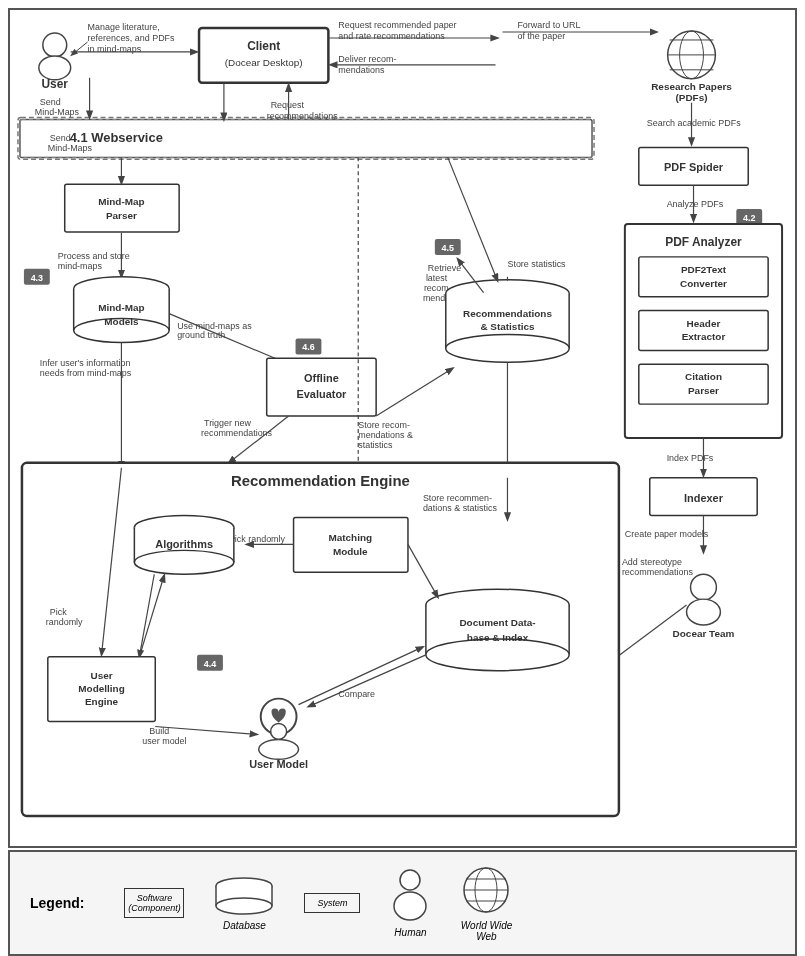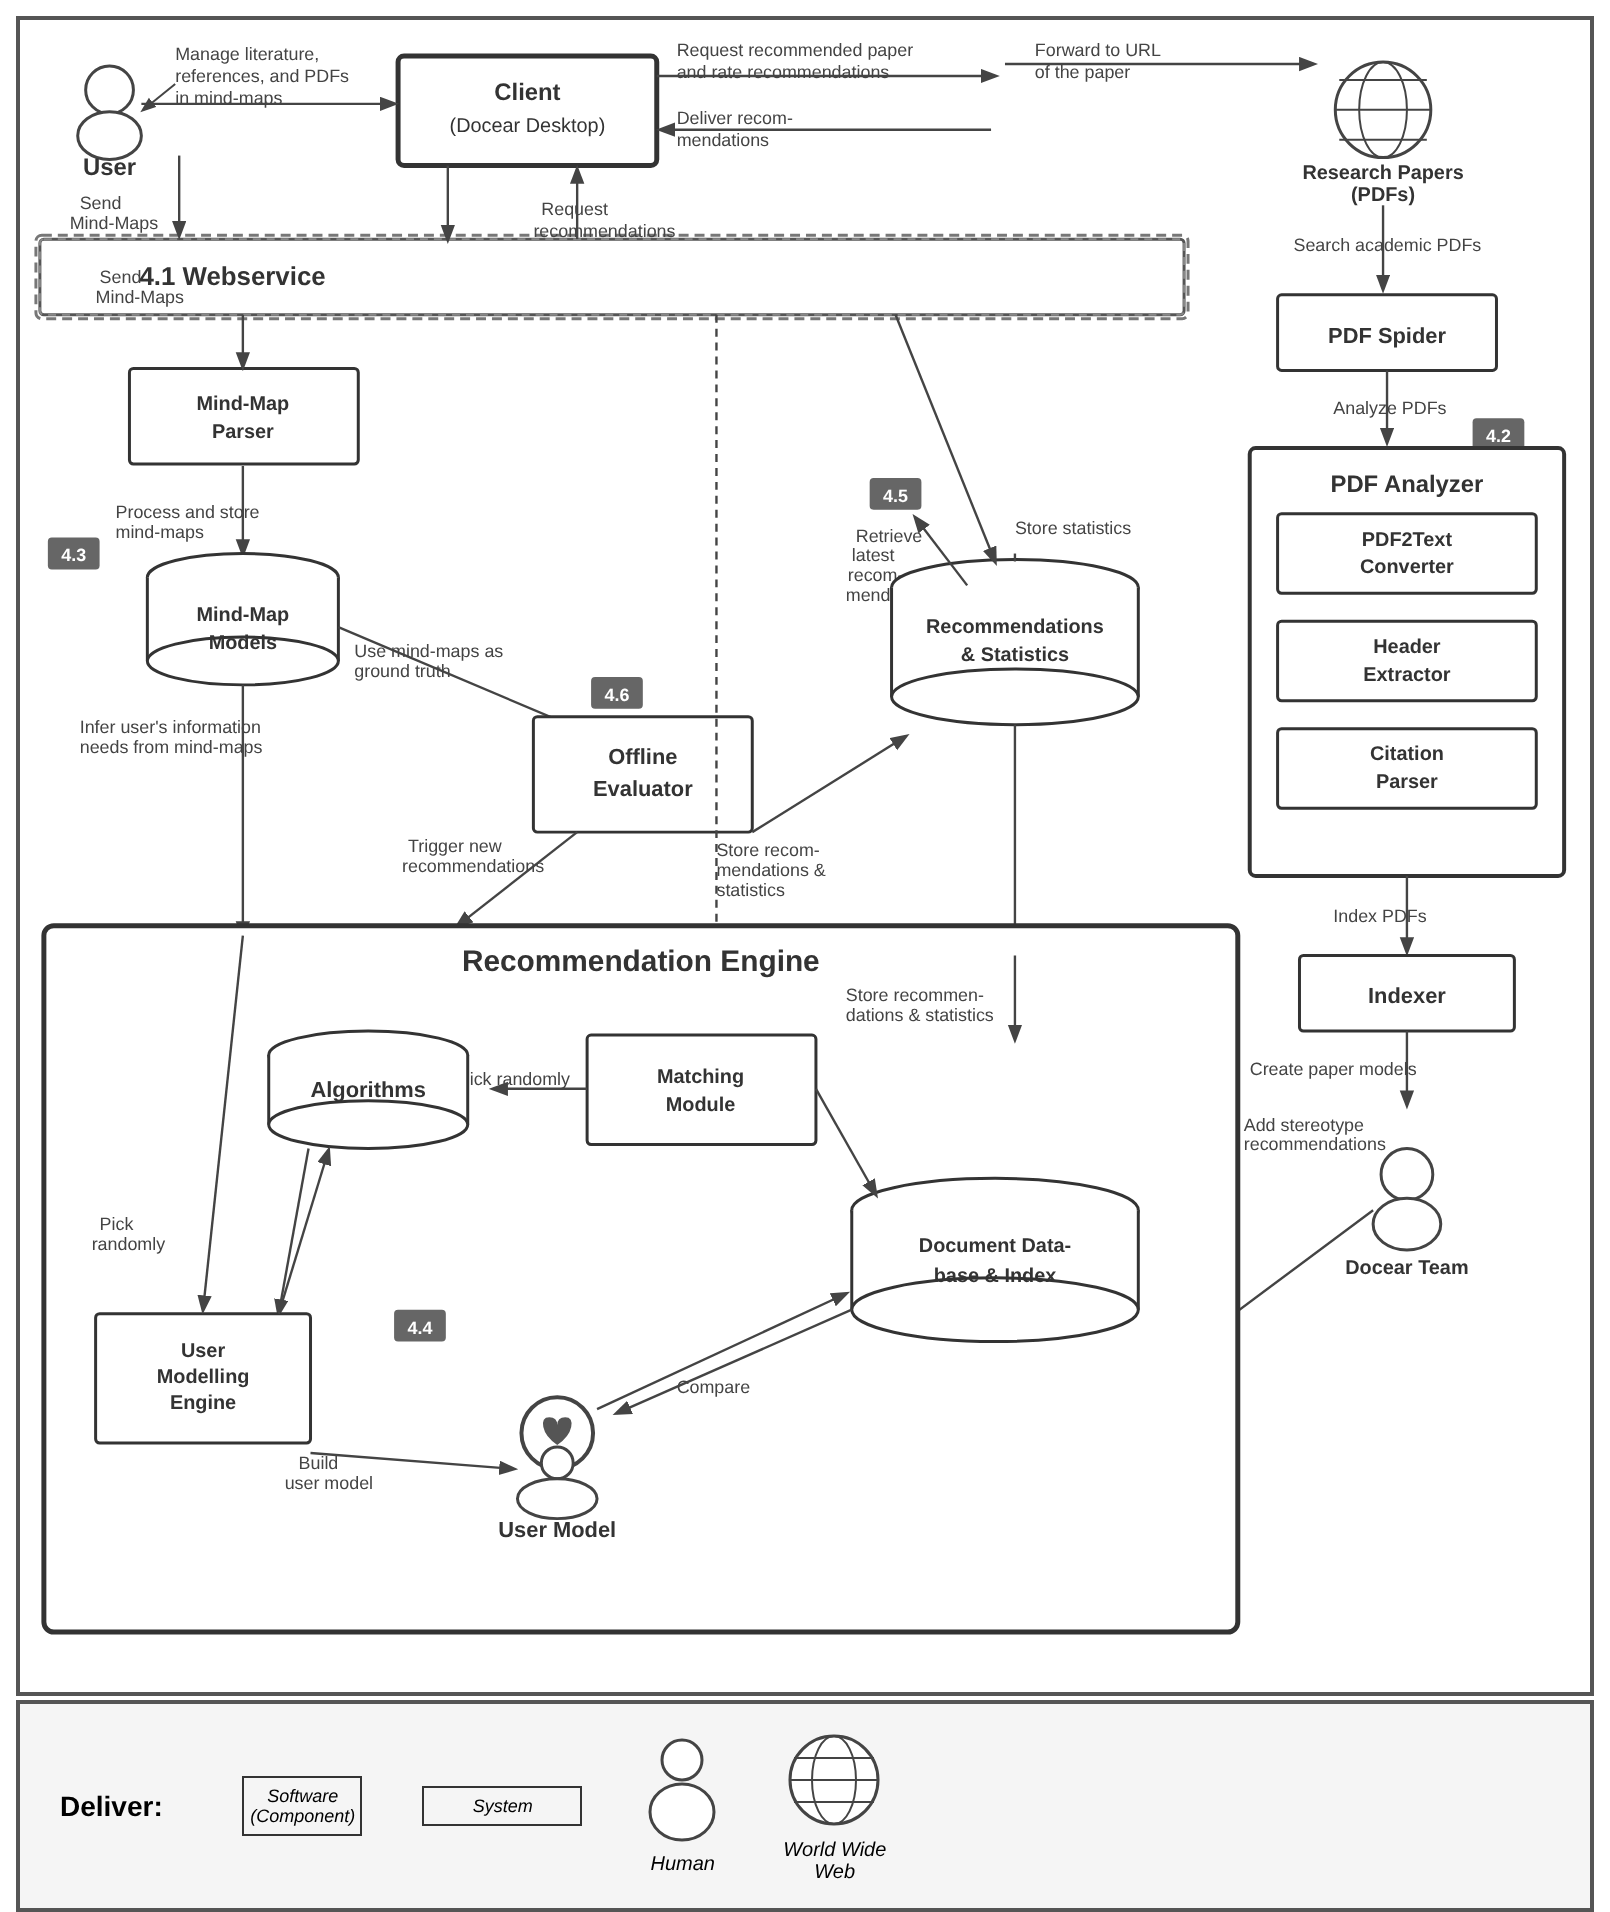--- a/index.html
+++ b/index.html
@@ -50,21 +50,21 @@
       border: 1.5px solid #333;
       padding: 4px 0;
       font-size: 9px;
       font-style: italic;
       text-align: center;
       min-width: 60px;
     }
     
     .legend-system {
       border: 1.5px solid #333;
-      padding: 4px 24px;
+      padding: 4px 12px;
       font-size: 9px;
       font-style: italic;
       text-align: center;
       min-width: 50px;
     }
     text {
       font-family: Arial, sans-serif;
     }
   </style>
 </head>
@@ -329,28 +329,38 @@
       </marker>
     </defs>
 
     <line x1="80" y1="68" x2="80" y2="108" stroke="#444" stroke-width="1.2" marker-end="url(#arrow)"></line>
     <text x="30" y="95" font-size="9" fill="#444">Send</text>
     <text x="25" y="105" font-size="9" fill="#444">Mind-Maps</text>
 
   </svg>
 
   <div class="legend-area">
-    <span class="legend-title">Deliver:</span>
+    <span class="legend-title">Legend:</span>
 
     <div class="legend-item">
       <div class="legend-software">
         <em>Software<br>(Component)</em>
       </div>
     </div>
 
+    <div class="legend-item">
+      <svg width="60" height="40">
+        <ellipse cx="30" cy="10" rx="28" ry="8" fill="white" stroke="#444" stroke-width="1.5"></ellipse>
+        <rect x="2" y="10" width="56" height="20" fill="white" stroke="#444" stroke-width="0"></rect>
+        <line x1="2" y1="10" x2="2" y2="30" stroke="#444" stroke-width="1.5"></line>
+        <line x1="58" y1="10" x2="58" y2="30" stroke="#444" stroke-width="1.5"></line>
+        <ellipse cx="30" cy="30" rx="28" ry="8" fill="white" stroke="#444" stroke-width="1.5"></ellipse>
+      </svg>
+      <em style="font-size:10px;font-style:italic;">Database</em>
+    </div>
 
     <div class="legend-item">
       <div class="legend-system">
         <em>System</em>
       </div>
     </div>
 
     <div class="legend-item">
       <svg width="40" height="55">
         <circle cx="20" cy="12" r="10" fill="white" stroke="#444" stroke-width="1.5"></circle>

